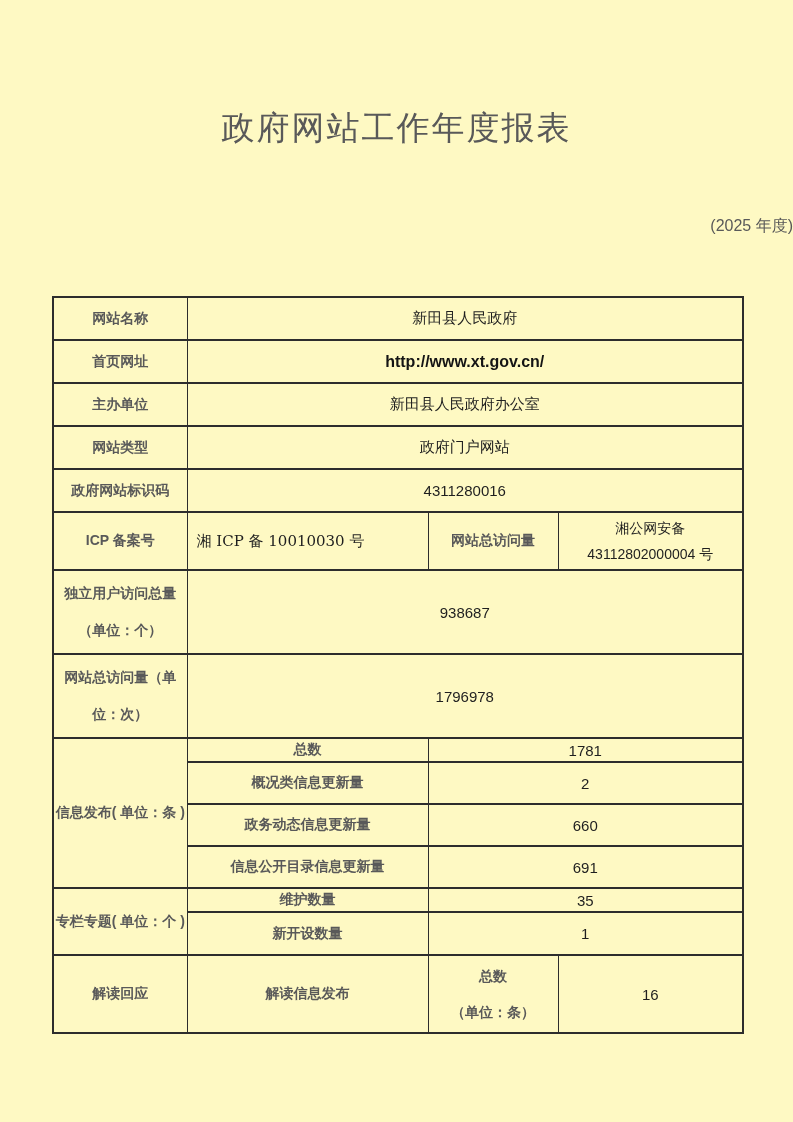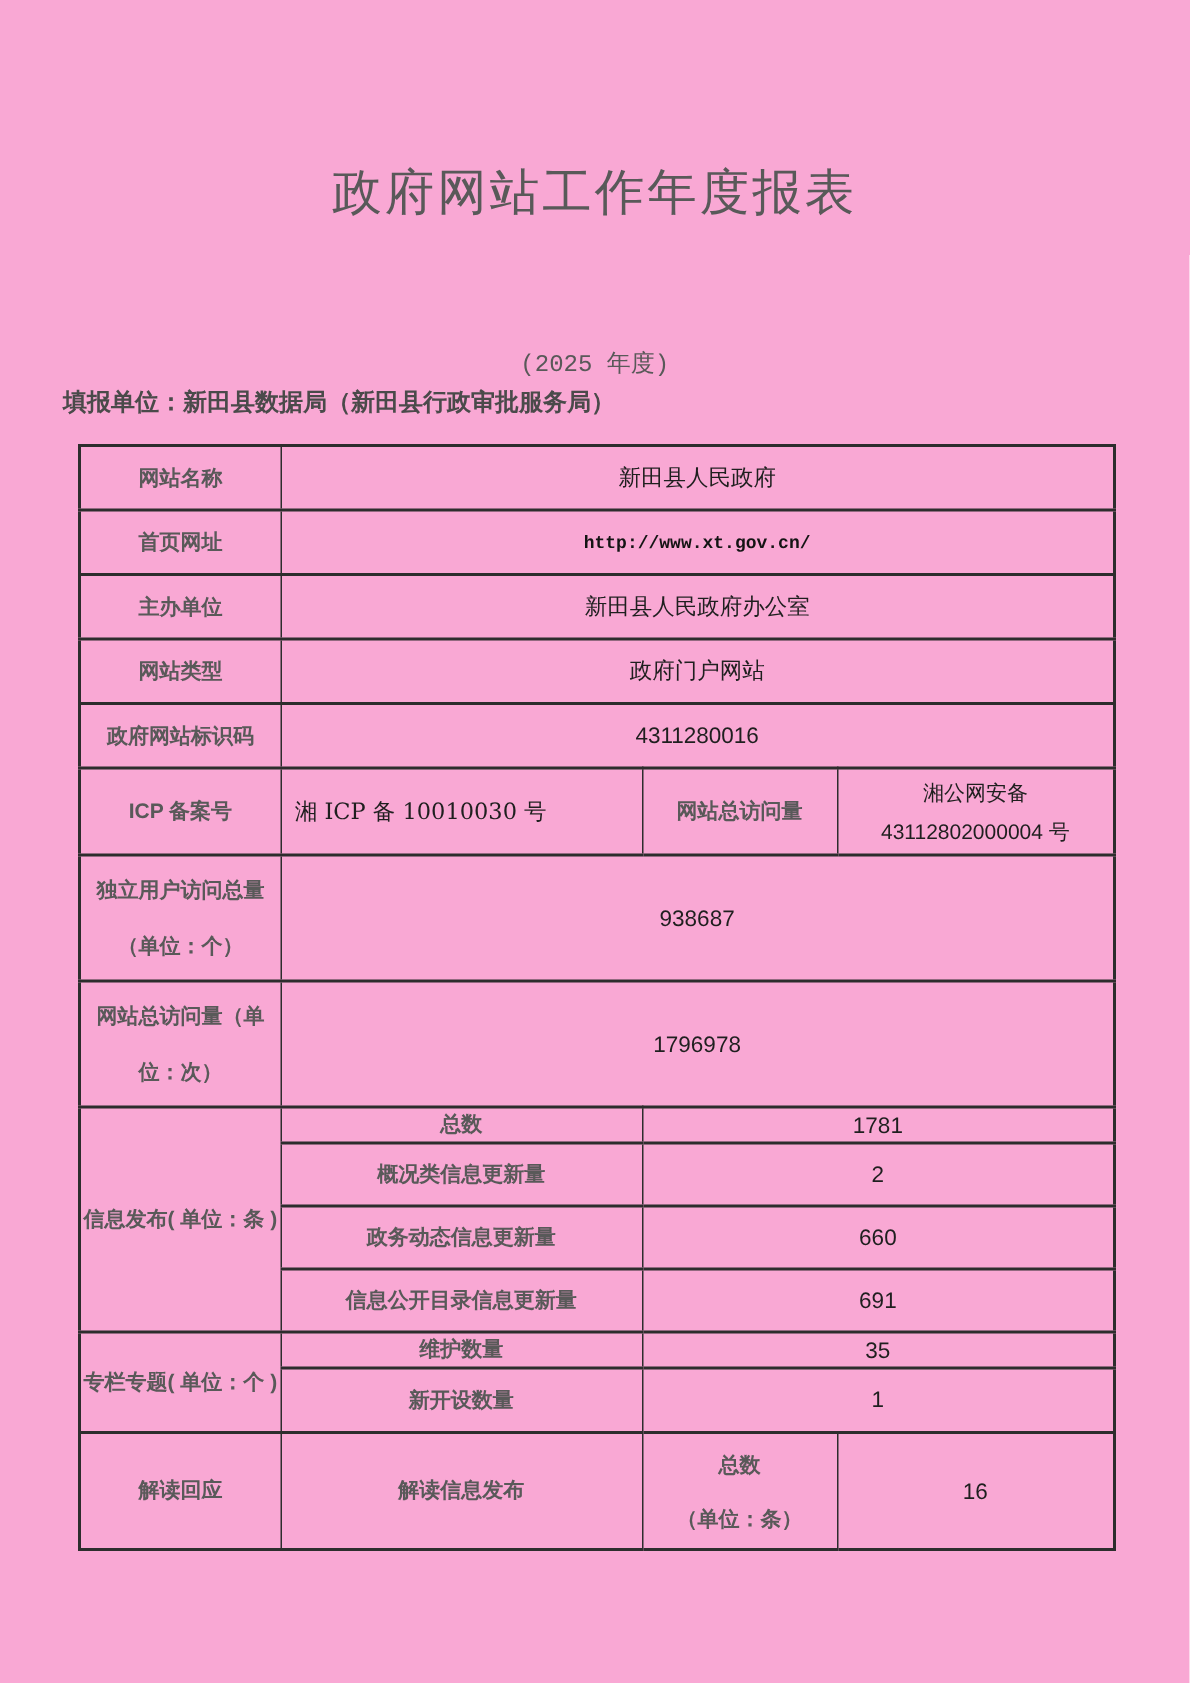--- a/index.html
+++ b/index.html
@@ -1,44 +1,43 @@
 <!DOCTYPE html>
 <html><head>
 <meta charset="utf-8">
 <style>
   * { box-sizing: border-box; }
   html, body { margin: 0; padding: 0; background: #ffffff; }
   .page {
     position: relative;
     width: 793px;
     height: 1122px;
-    background: #f9a8d4;
+    background: #fef9c3;
     overflow: hidden;
     font-family: "Liberation Sans", sans-serif;
   }
   .title {
     position: absolute;
     top: 106px;
     left: 0;
     width: 100%;
     text-align: center;
     font-size: 33px;
     font-weight: 400;
     color: #595959;
     letter-spacing: 2px;
   }
   .subtitle {
     position: absolute;
-    top: 232px;
+    top: 216px;
     left: 0;
     width: 100%;
-    text-align: center;
+    text-align: right;
     font-size: 16px;
     color: #595959;
-    font-family: Liberation Mono, monospace;
   }
   .filler {
     position: absolute;
     top: 258px;
     left: 42px;
     font-size: 16px;
     font-weight: bold;
     color: #4a4a4a;
   }
   table.report {
@@ -76,22 +75,22 @@
     text-align: center;
     border-radius: 10px;
   }
   .val-num {
     font-family: "Liberation Sans", sans-serif;
     font-size: 15px;
     color: #1f1f1f;
     text-align: center;
   }
   .val-url {
-    font-family: Liberation Mono, monospace;
-    font-size: 12px;
+    font-family: Liberation Sans, sans-serif;
+    font-size: 16px;
     font-weight: 600;
     color: #141414;
     text-align: center;
   }
   .icp-val {
     font-family: "DejaVu Serif", serif;
     font-size: 15px;
     color: #1f1f1f;
     text-align: left;
     padding-left: 9px !important;
@@ -110,21 +109,20 @@
   .h42 { height: 42px; text-align: center; }
   .h83 { height: 62px; }
 </style>
 </head>
 <body>
 
 <div class="page">
 
   <div class="title">政府网站工作年度报表</div>
   <div class="subtitle">(2025 年度)</div>
-  <div class="filler">填报单位：新田县数据局（新田县行政审批服务局）</div>
 
   <table class="report">
     <colgroup>
       <col style="width:134px">
       <col style="width:241px">
       <col style="width:130px">
       <col style="width:185px">
     </colgroup>
     <tbody>
       <tr>

